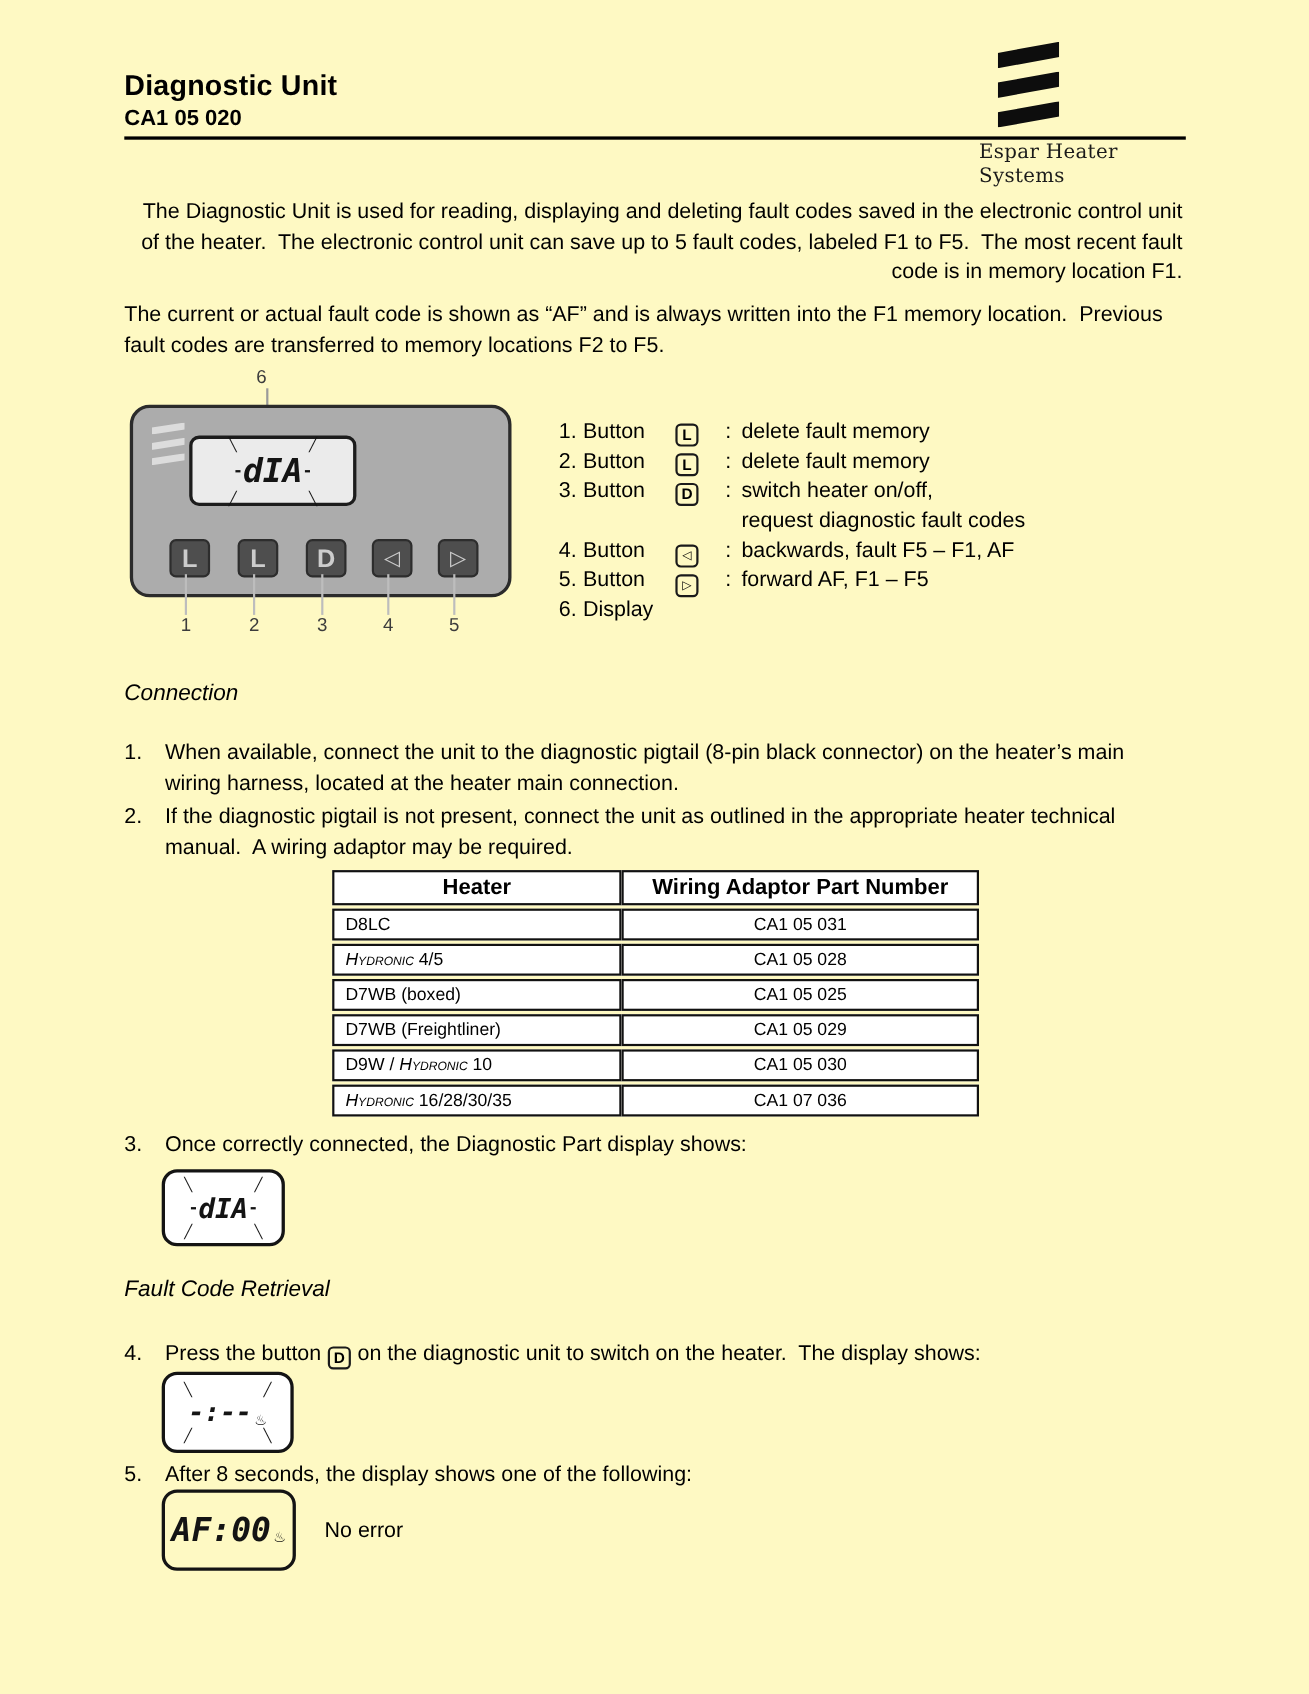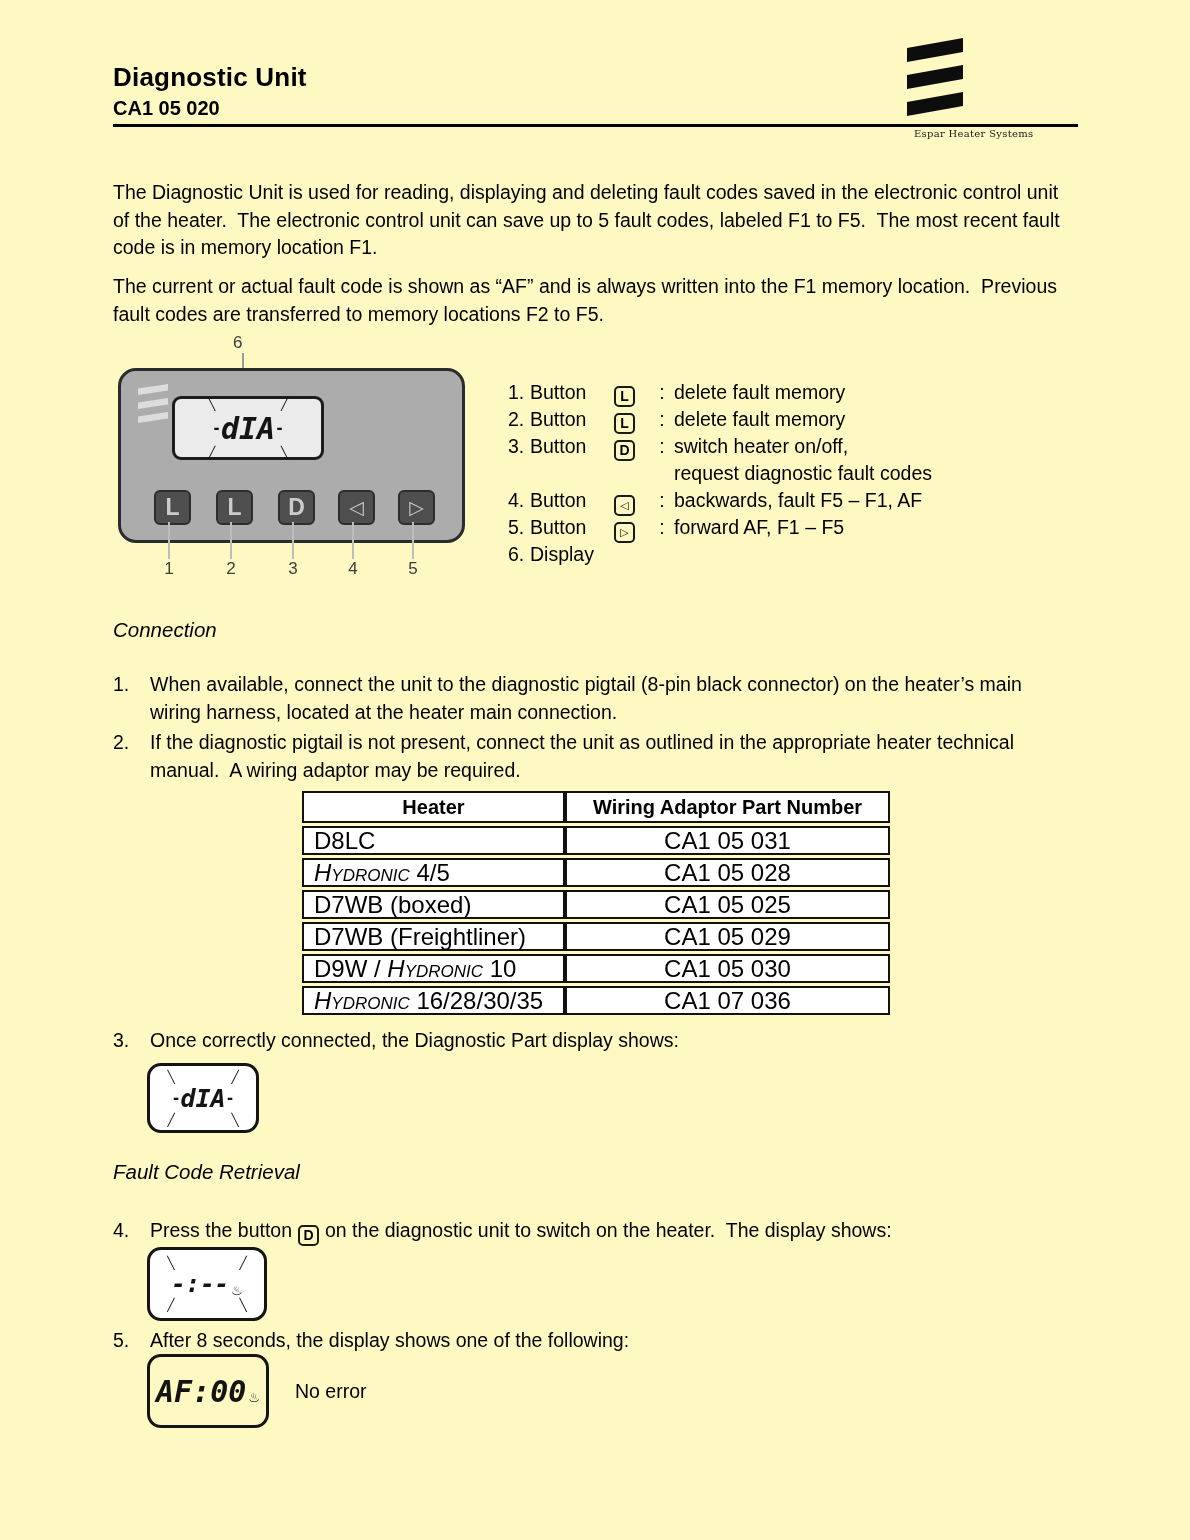--- a/index.html
+++ b/index.html
@@ -8,26 +8,26 @@
           font-family:"Liberation Sans", sans-serif; color:#000; overflow:hidden; }
 
   
   .title { position:absolute; left:113px; top:62px; font-size:26px; font-weight:bold; letter-spacing:0.2px; }
   .part-number { position:absolute; left:113px; top:97px; font-size:20px; font-weight:bold; }
   .header-rule { position:absolute; left:113px; top:124px; width:965px; height:3px; background:#000; }
   .logo { position:absolute; left:903px; top:38px; width:64px; height:82px; }
   .logo .band { position:absolute; left:4px; width:56px; height:24px; background:#0d0d0d;
                 clip-path:polygon(0 42%, 100% 0, 100% 58%, 0 100%); }
   .logo .b1 { top:0; } .logo .b2 { top:27px; } .logo .b3 { top:54px; }
-  .logo-caption { position:absolute; left:914px; top:128px; width:160px;
-                  font-family:"DejaVu Serif", serif; font-size:10px; color:#1a1a1a; letter-spacing:0.3px; }
+  .logo-caption { position:absolute; left:890px; top:128px; width:160px;
+                  font-family:"DejaVu Serif", serif; font-size:18px; color:#1a1a1a; letter-spacing:0.3px; }
 
   
   .para { position:absolute; left:113px; width:962px; font-size:19.5px; line-height:27.5px; }
-  .p1 { top:179px; } .p2 { top:273px; }
+  .p1 { top:179px;text-align:right; } .p2 { top:273px; }
 
   
   .figure { position:absolute; left:113px; top:335px; width:965px; height:252px; }
   .callout-six { position:absolute; left:120px; top:-2px; font-size:17px; color:#3c3c3c; }
   .callout-six-line { position:absolute; left:129px; top:18px; width:2px; height:48px; background:#9a9a9a; }
   .device { position:absolute; left:5px; top:33px; width:347px; height:175px;
             background:#acacac; border:3px solid #2b2b2b; border-radius:18px; }
   .mini-logo { position:absolute; left:17px; top:13px; width:34px; height:42px; }
   .mini-logo .mband { position:absolute; left:0; width:30px; height:11px; background:#dcdcdc;
                       clip-path:polygon(0 42%, 100% 0, 100% 58%, 0 100%); }
@@ -62,21 +62,21 @@
   .sec-heading { position:absolute; left:113px; font-size:20.5px; font-weight:normal; font-style:italic; }
   .h-connection { top:618px; }
   .clist { position:absolute; left:113px; top:671px; width:965px; font-size:19.5px; line-height:27.5px; }
   .citem { display:grid; grid-template-columns:37px auto; margin-bottom:3px; }
 
   
   .wtable { position:absolute; left:302px; top:788px; border-collapse:separate; border-spacing:0 3px; }
   .wtable th, .wtable td { border:2px solid #111; background:#fff; }
   .wtable th { font-size:20px; font-weight:bold; text-align:center; line-height:24px; padding:2px 8px; }
   .wtable .c1 { width:263px; } .wtable .c2 { width:325px; }
-  .wtable td { font-size:24px; line-height:25px; padding:0 10px; }
+  .wtable td { font-size:16px; line-height:25px; padding:0 10px; }
   .wtable td.c2 { text-align:center; }
   .sc { font-style:italic; font-variant:small-caps; }
 
   .step { position:absolute; left:113px; width:965px; font-size:19.5px; line-height:27.5px;
           display:grid; grid-template-columns:37px auto; }
   .step3 { top:1027px; }
   .step4 { top:1217px; }
   .step5 { top:1327px; }
   .step .ibox { margin:0 6px; top:3px; }
 

